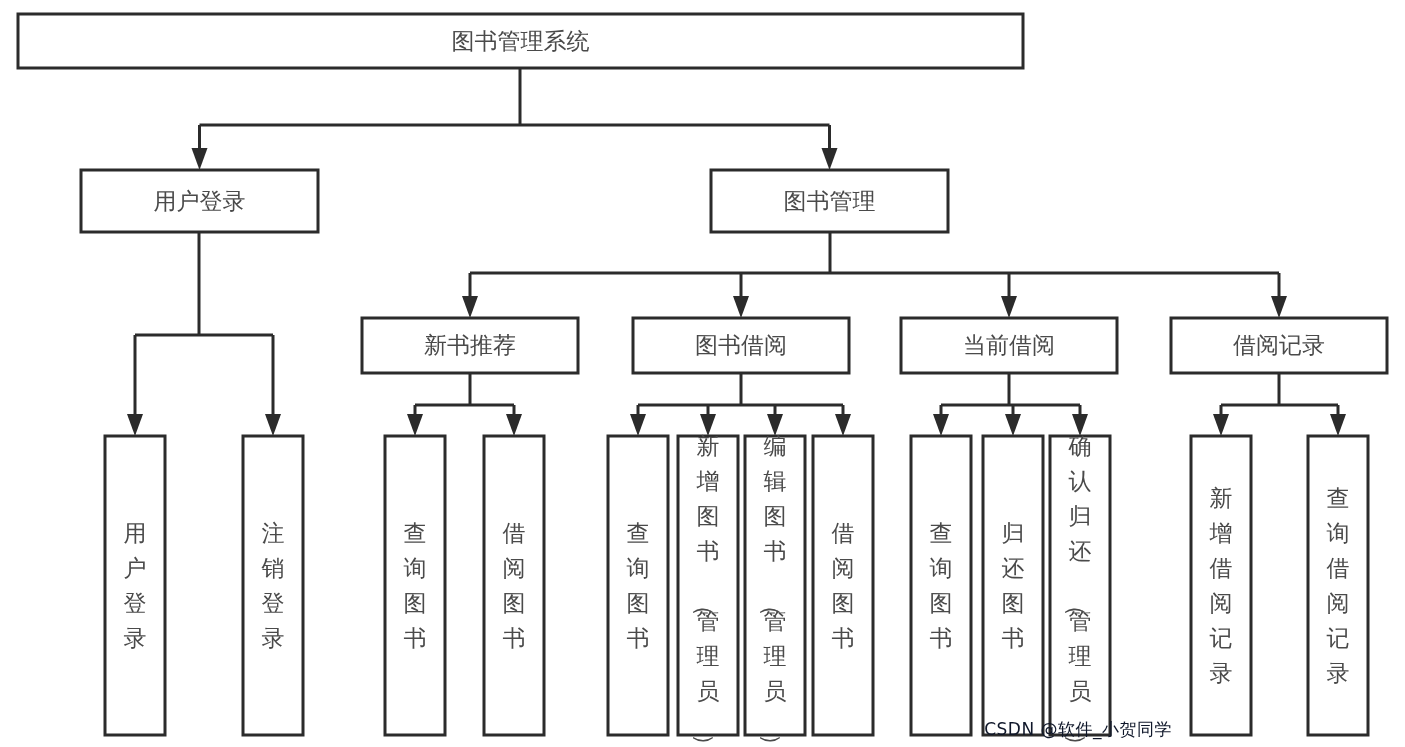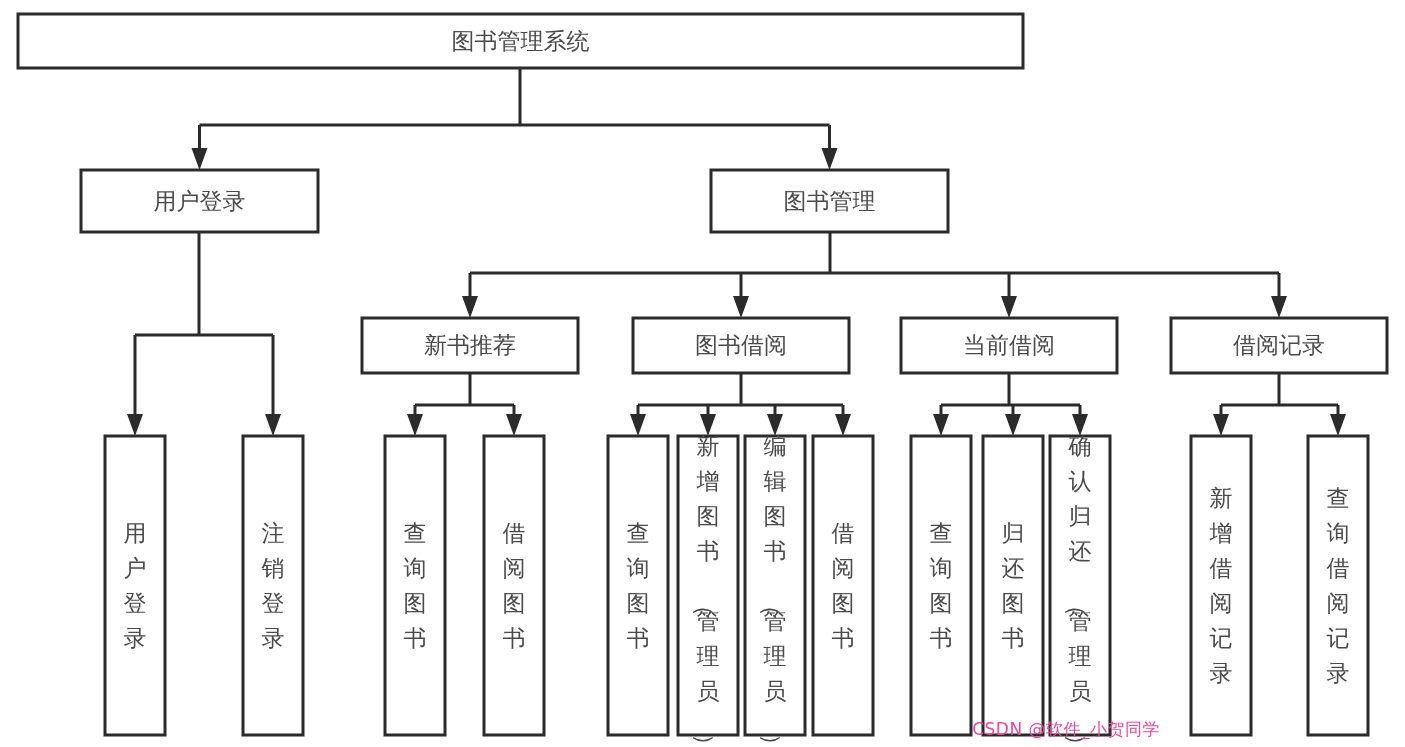--- a/index.html
+++ b/index.html
@@ -11,20 +11,21 @@
     width: 1405px;
     height: 747px;
     font-family: "DejaVu Sans", "Liberation Sans", sans-serif;
     overflow: hidden;
   }
   #diagram-root {
     position: relative;
     width: 1168px;
     height: 747px;
     background: #ffffff;
+    padding-left: 12px;
   }
   svg#tree-svg {
     position: absolute;
     left: 0;
     top: 0;
     width: 1405px;
     height: 747px;
     display: block;
   }
   .node-box {
@@ -54,21 +55,21 @@
     font-family: "DejaVu Sans", "Liberation Sans", sans-serif;
     font-size: 23px;
     text-anchor: middle;
   }
   .watermark {
     position: absolute;
     right: 8px;
     bottom: 6px;
     font-family: "DejaVu Sans", "Liberation Sans", sans-serif;
     font-size: 17px;
-    color: #ec4899;
+    color: #0f172a;
     white-space: nowrap;
     letter-spacing: 0.5px;
     user-select: none;
     margin-left: 18px;
   }
 </style>
 </head>
 <body>
 
 <div id="diagram-root">

